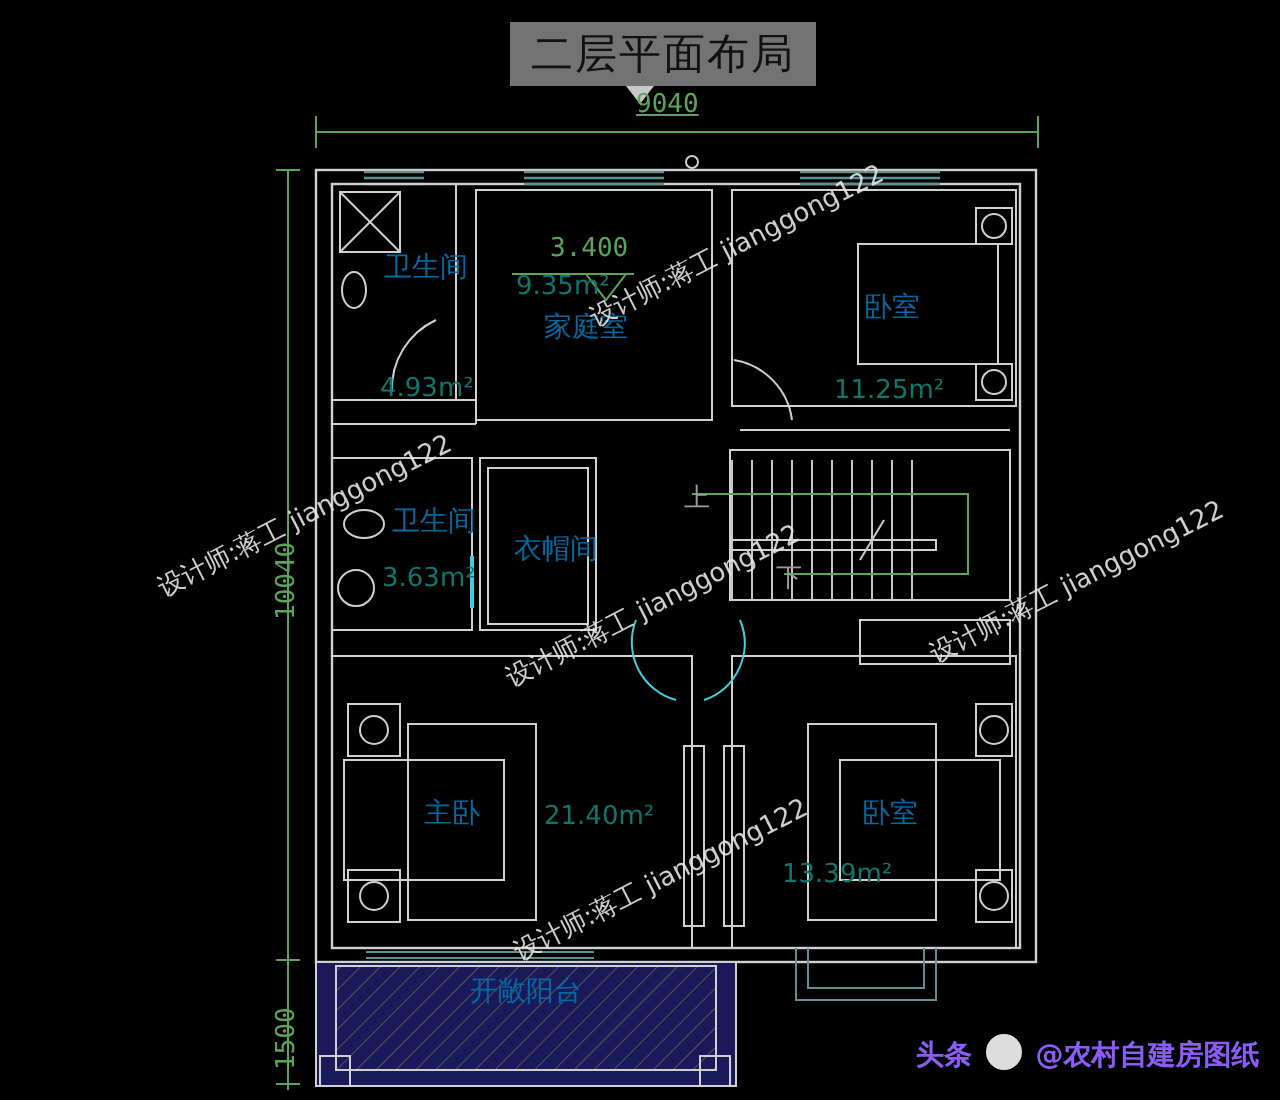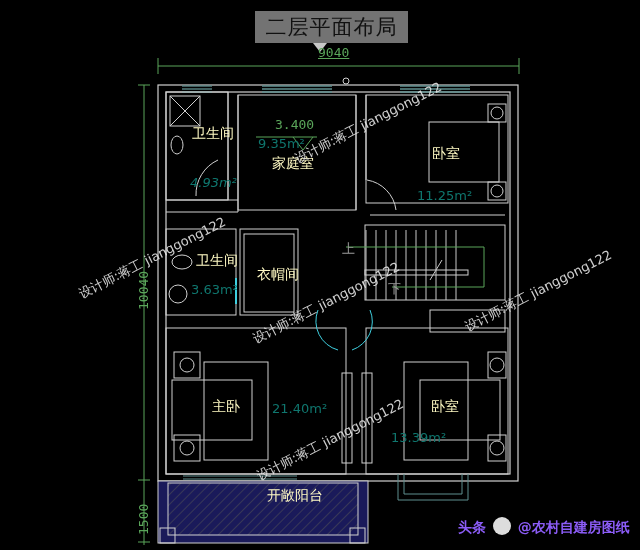--- a/index.html
+++ b/index.html
@@ -1,20 +1,20 @@
 <!DOCTYPE html>
 <html><head>
 <meta charset="utf-8">
 <style>
   html, body { margin:0; padding:0; background:#000; }
   body { width:640px; height:550px; position:relative; overflow:hidden; font-family:"DejaVu Sans", sans-serif; }
   #plan { position:absolute; left:0; top:0; width:640px; height:550px; }
   .title-box { position:absolute; left:255px; top:11px; width:153px; height:32px; background:#737373; color:#111; font-size:21px; line-height:32px; text-align:center; letter-spacing:1px; }
   .title-pointer { position:absolute; left:313px; top:43px; width:0; height:0; border-left:7px solid transparent; border-right:7px solid transparent; border-top:9px solid #c8c8c8; }
-  .lbl { position:absolute; color:#fef9c3; font-size:14px; white-space:nowrap; }
+  .lbl { position:absolute; color:#0369a1; font-size:14px; white-space:nowrap; }
   .area { position:absolute; color:#0f766e; font-size:13px; white-space:nowrap; }
   .green { position:absolute; color:#5aa55a; font-size:13px; white-space:nowrap; font-family:"DejaVu Sans Mono", monospace; }
   .vert { transform:rotate(-90deg); transform-origin:left top; }
   .wm { position:absolute; color:#e6e6e6; font-size:13px; white-space:nowrap; transform:rotate(-27deg); transform-origin:left bottom; font-family:"DejaVu Sans", sans-serif; opacity:.9; }
   .credit { position:absolute; left:458px; top:517px; color:#8b5cf6; font-size:14px; white-space:nowrap; font-weight:bold; }
   .credit .logo { display:inline-block; width:18px; height:18px; border-radius:50%; background:#ddd; vertical-align:-3px; margin:0 2px; }
 </style>
 </head>
 <body>
 
@@ -151,33 +151,33 @@
 
 <div class="title-box">二层平面布局</div>
 <div class="title-pointer"></div>
 
 <div class="green" style="left:318px;top:45px;text-decoration:underline;">9040</div>
 <div class="green vert" style="left:136px;top:310px;">10040</div>
 <div class="green vert" style="left:136px;top:535px;">1500</div>
 <div class="green" style="left:275px;top:117px;">3.400</div>
 
 <div class="lbl" style="left:192px;top:125px;">卫生间</div>
-<div class="area" style="left:190px;top:175px;font-style:italic;">4.93m²</div>
+<div class="area" style="left:190px;top:187px;">4.93m²</div>
 <div class="lbl" style="left:272px;top:155px;">家庭室</div>
 <div class="area" style="left:258px;top:136px;">9.35m²</div>
 <div class="lbl" style="left:432px;top:145px;">卧室</div>
 <div class="area" style="left:417px;top:188px;">11.25m²</div>
 <div class="lbl" style="left:196px;top:252px;">卫生间</div>
 <div class="area" style="left:191px;top:282px;">3.63m²</div>
 <div class="lbl" style="left:257px;top:252px;margin-top:14px;">衣帽间</div>
 <div class="lbl" style="left:212px;top:398px;">主卧</div>
 <div class="area" style="left:272px;top:401px;">21.40m²</div>
 <div class="lbl" style="left:431px;top:398px;">卧室</div>
 <div class="area" style="left:391px;top:430px;">13.39m²</div>
-<div class="lbl" style="left:235px;top:487px;margin-left:32px;">开敞阳台</div>
+<div class="lbl" style="left:235px;top:487px;">开敞阳台</div>
 
 <div class="green" style="left:342px;top:240px;color:#9a9a9a;">上</div>
 <div class="green" style="left:388px;top:280px;color:#9a9a9a;">下</div>
 
 <div class="wm" style="left:300px;top:150px;">设计师:蒋工 jianggong122</div>
 <div class="wm" style="left:84px;top:285px;">设计师:蒋工 jianggong122</div>
 <div class="wm" style="left:258px;top:330px;">设计师:蒋工 jianggong122</div>
 <div class="wm" style="left:470px;top:318px;">设计师:蒋工 jianggong122</div>
 <div class="wm" style="left:262px;top:467px;">设计师:蒋工 jianggong122</div>
 

